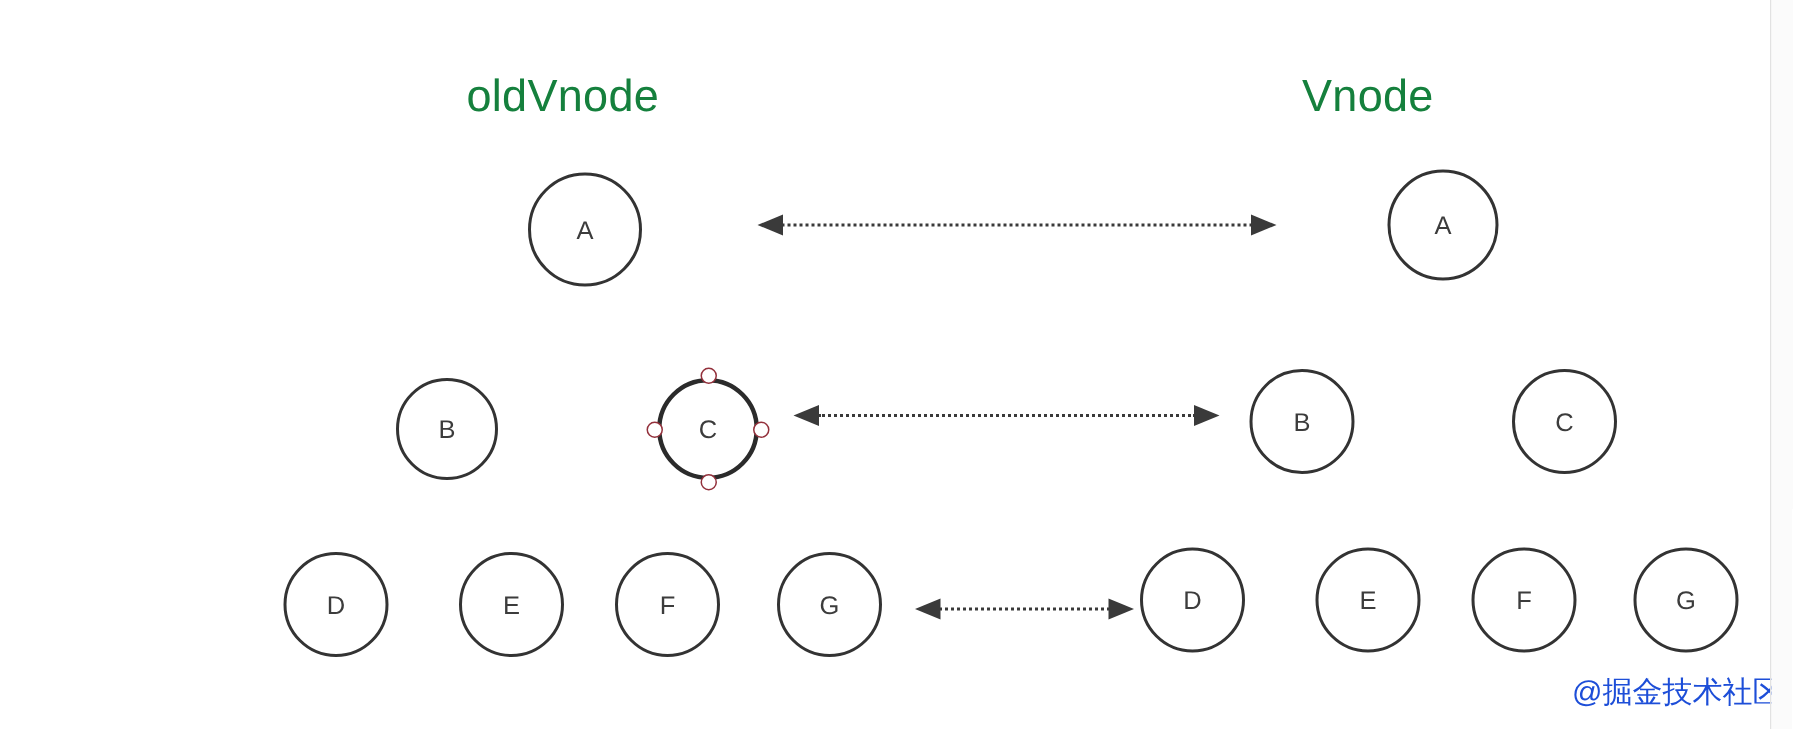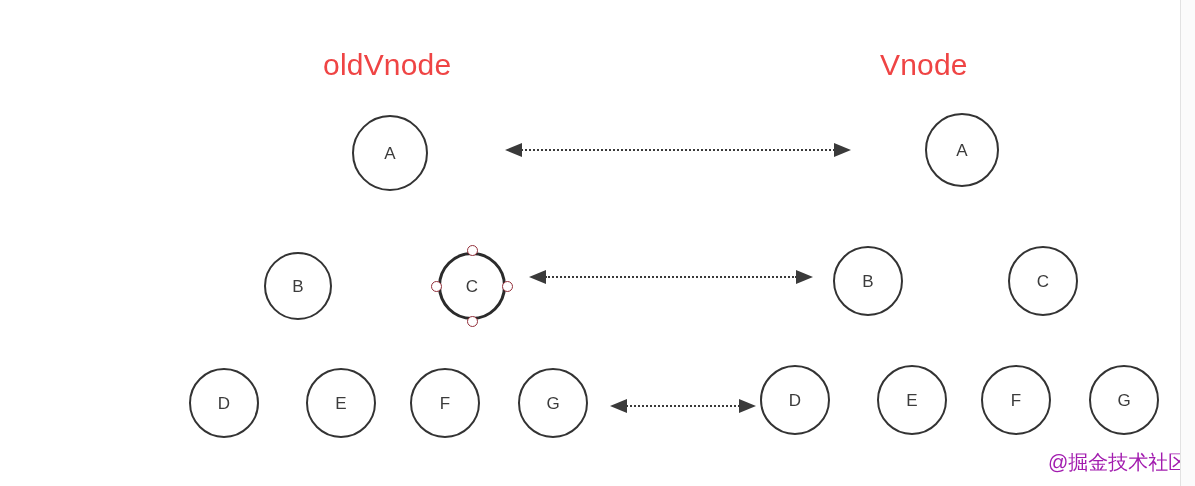--- a/index.html
+++ b/index.html
@@ -33,27 +33,26 @@
     top: 0;
     left: 1181px;
     width: 14px;
     height: 486px;
     background: #fbfbfb;
   }
 
   
   .col-title {
     position: absolute;
-    color: #ef4444;
+    color: #15803d;
     font-size: 30px;
     font-weight: 400;
     line-height: 1;
     white-space: nowrap;
     letter-spacing: 0.2px;
-    margin-left: 12px;
   }
 
   
   .node {
     position: absolute;
     box-sizing: border-box;
     border-radius: 50%;
     background: #ffffff;
     border: 2px solid #333333;
     display: flex;
@@ -110,21 +109,21 @@
     border-right: 17px solid #3a3a3a;
   }
   .arrow .head.right {
     right: 0;
     border-left: 17px solid #3a3a3a;
   }
 
   
   .watermark {
     position: absolute;
-    color: #a21caf;
+    color: #1d4ed8;
     font-size: 20px;
     line-height: 1;
     white-space: nowrap;
     user-select: none;
   }
 </style>
 </head>
 <body>
 
 <div id="canvas">

